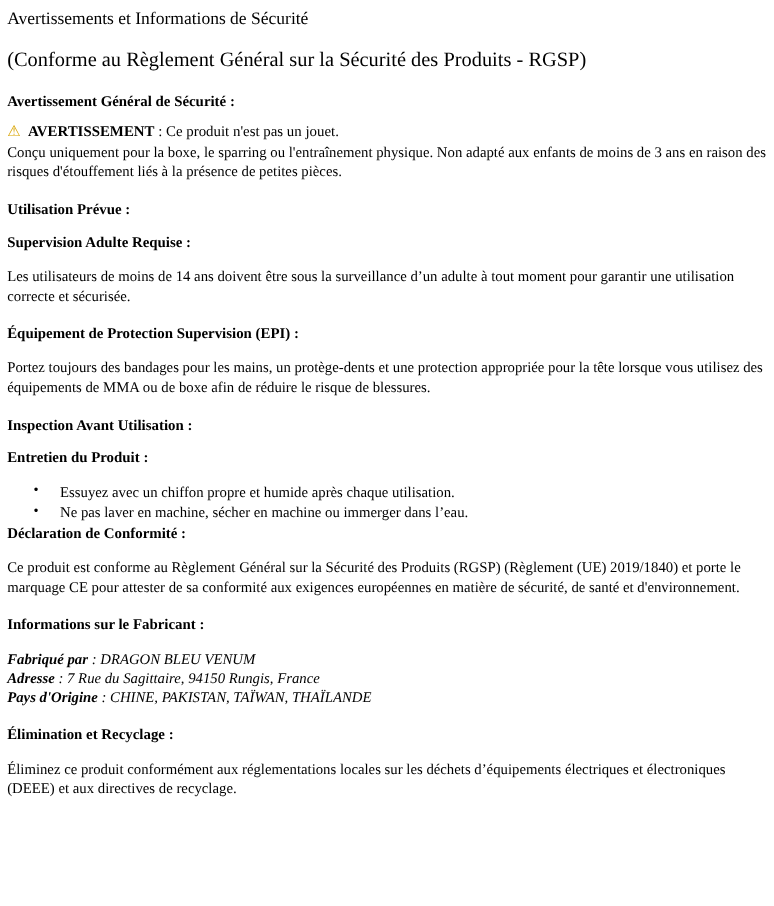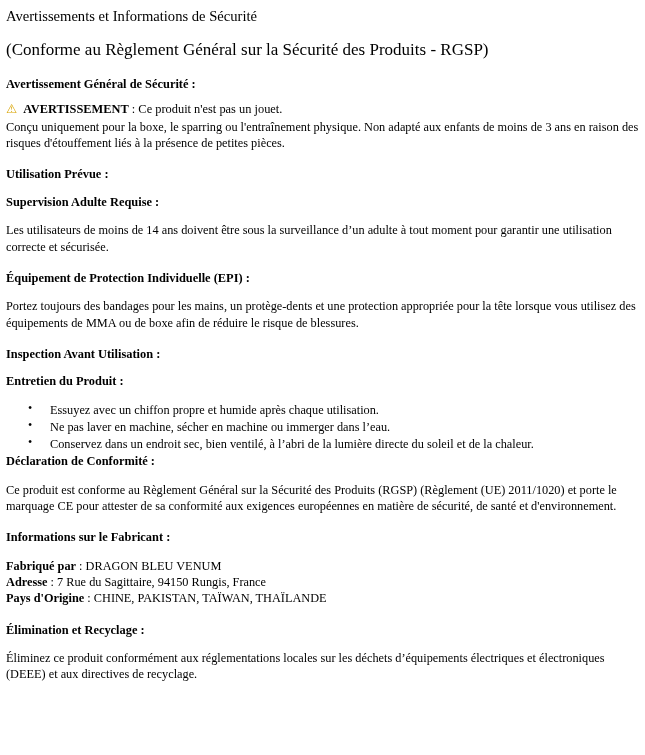--- a/index.html
+++ b/index.html
@@ -71,20 +71,21 @@
   }
   ul.care-list li::before {
     content: "\2022";
     position: absolute;
     left: 0;
     top: -1px;
     font-size: 12px;
   }
   .mfg-block {
     margin: 0 0 16px 0;
+    font-style: italic;
   }
   .mfg-block div {
     margin: 0;
   }
   .lbl {
     font-weight: bold;
   }
   .no-gap-title {
     margin-top: 0;
   }
@@ -105,34 +106,33 @@
     <span class="warn-word">AVERTISSEMENT</span>
     <span>: Ce produit n'est pas un jouet.</span>
   </p>
   <p class="warn-body">Conçu uniquement pour la boxe, le sparring ou l'entraînement physique. Non adapté aux enfants de moins de 3 ans en raison des risques d'étouffement liés à la présence de petites pièces.</p>
 
   <h2 class="section">Utilisation Prévue :</h2>
 
   <h2 class="section">Supervision Adulte Requise :</h2>
   <p class="body">Les utilisateurs de moins de 14 ans doivent être sous la surveillance d’un adulte à tout moment pour garantir une utilisation correcte et sécurisée.</p>
 
-  <h2 class="section">Équipement de Protection Individuelle (EPI) :</h2>
+  <h2 class="section">Équipement de Protection Supervision (EPI) :</h2>
   <p class="body">Portez toujours des bandages pour les mains, un protège-dents et une protection appropriée pour la tête lorsque vous utilisez des équipements de MMA ou de boxe afin de réduire le risque de blessures.</p>
 
   <h2 class="section">Inspection Avant Utilisation :</h2>
 
   <h2 class="section">Entretien du Produit :</h2>
   <ul class="care-list">
     <li>Essuyez avec un chiffon propre et humide après chaque utilisation.</li>
     <li>Ne pas laver en machine, sécher en machine ou immerger dans l’eau.</li>
-    <li>Conservez dans un endroit sec, bien ventilé, à l’abri de la lumière directe du soleil et de la chaleur.</li>
   </ul>
 
   <h2 class="section no-gap-title">Déclaration de Conformité :</h2>
-  <p class="body">Ce produit est conforme au Règlement Général sur la Sécurité des Produits (RGSP) (Règlement (UE) 2011/1020) et porte le marquage CE pour attester de sa conformité aux exigences européennes en matière de sécurité, de santé et d'environnement.</p>
+  <p class="body">Ce produit est conforme au Règlement Général sur la Sécurité des Produits (RGSP) (Règlement (UE) 2019/1840) et porte le marquage CE pour attester de sa conformité aux exigences européennes en matière de sécurité, de santé et d'environnement.</p>
 
   <h2 class="section">Informations sur le Fabricant :</h2>
   <div class="mfg-block">
     <div>
       <span class="lbl">Fabriqué par</span>
       <span>: DRAGON BLEU VENUM</span>
     </div>
     <div>
       <span class="lbl">Adresse</span>
       <span>: 7 Rue du Sagittaire, 94150 Rungis, France</span>

